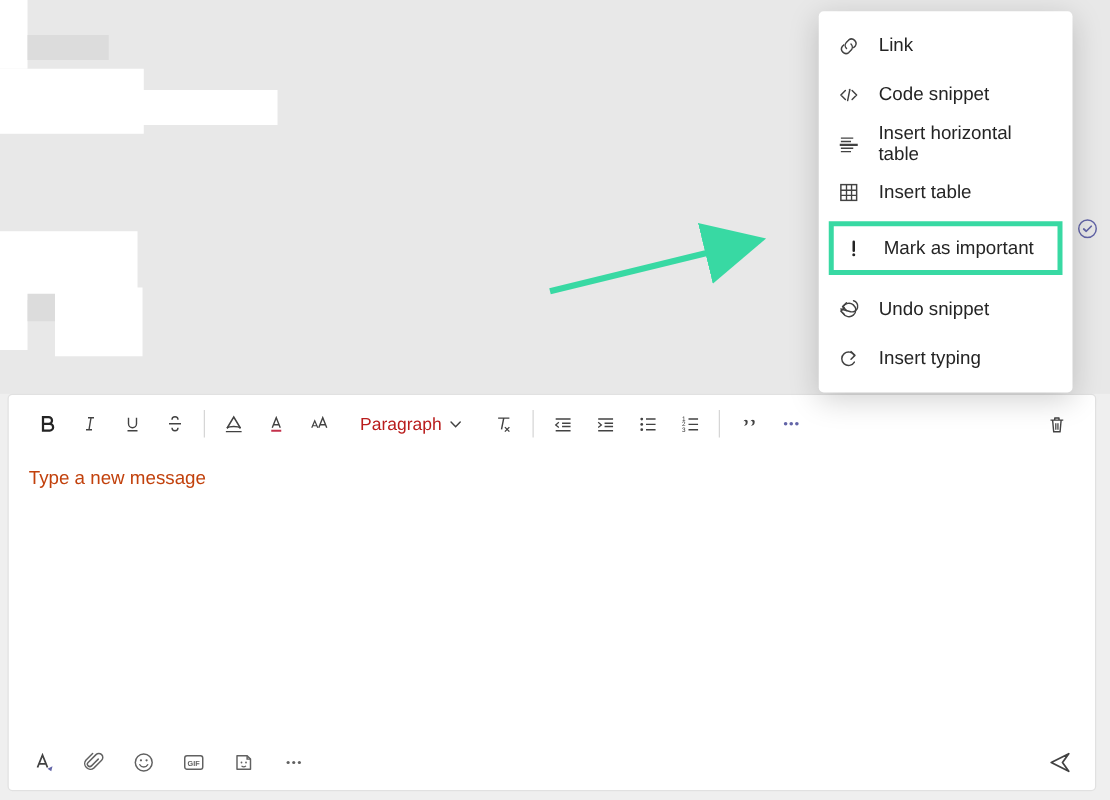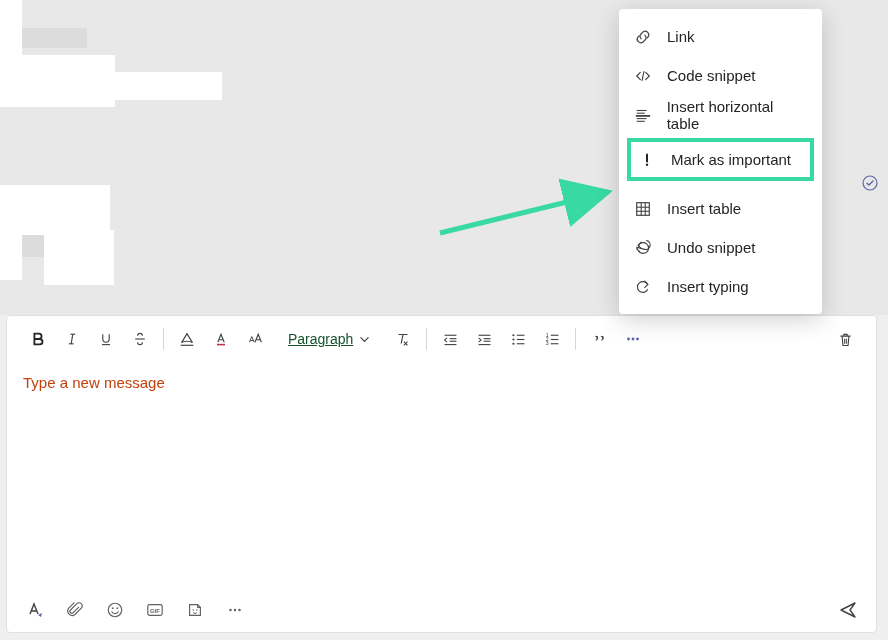--- a/index.html
+++ b/index.html
@@ -14,21 +14,21 @@
   }
   .canvas { position: relative; width: 888px; height: 640px; }
 
   
   .bg-block { position: absolute; background: #e8e8e8; }
   .bg-white { position: absolute; background: #fff; }
 
   
   .context-menu {
     position: absolute;
-    top: 9px; left: 619px;
+    top: 9px; left: 655px;
     width: 203px;
     background: #fff;
     border-radius: 4px;
     box-shadow: 0 6px 24px rgba(0,0,0,0.18);
     padding: 8px 0;
     z-index: 30;
   }
   .menu-item {
     display: flex;
     align-items: center;
@@ -93,25 +93,24 @@
     border-radius: 3px;
   }
   .tb-sep {
     width: 1px; height: 22px;
     background: #d6d6d6;
     margin: 0 6px;
   }
   .tb-para {
     display: flex; align-items: center;
     height: 32px; padding: 0 8px;
-    cursor: pointer; font-size: 14px; color: #14532d;
+    cursor: pointer; font-size: 14px; color: #b91c1c;
     gap: 6px;
     border-radius: 3px;
     margin: 0 8px;
-    text-decoration: underline;
   }
   .tb-more { color: #6264a7; }
   .tb-spacer { flex: 1; }
 
   .editor {
     flex: 1;
     padding: 12px 16px;
     color: #c2410c;
     font-size: 15px;
   }
@@ -182,41 +181,41 @@
           <line x1="3" y1="5" x2="14" y2="5" stroke="#424242" stroke-width="1.2"></line>
           <line x1="3" y1="8" x2="12" y2="8" stroke="#424242" stroke-width="1.2"></line>
           <line x1="2" y1="11" x2="18" y2="11" stroke="#424242" stroke-width="2"></line>
           <line x1="3" y1="14" x2="14" y2="14" stroke="#424242" stroke-width="1.2"></line>
           <line x1="3" y1="17" x2="12" y2="17" stroke="#424242" stroke-width="1.2"></line>
         </svg>
       </span>
       <span>Insert horizontal table</span>
     </div>
 
-    <div class="menu-item highlighted">
-      <span class="mi-icon">
-        <svg viewBox="0 0 20 20" width="16" height="16">
-          <path d="M10 3 L10 12" stroke="#242424" stroke-width="2.5" stroke-linecap="round"></path>
-          <circle cx="10" cy="16" r="1.5" fill="#242424"></circle>
-        </svg>
-      </span>
-      <span>Mark as important</span>
-    </div>
-
     <div class="menu-item">
       <span class="mi-icon">
         <svg viewBox="0 0 20 20" width="18" height="18">
           <rect x="3" y="3" width="14" height="14" fill="none" stroke="#424242" stroke-width="1.3"></rect>
           <line x1="3" y1="8" x2="17" y2="8" stroke="#424242" stroke-width="1.2"></line>
           <line x1="3" y1="12.5" x2="17" y2="12.5" stroke="#424242" stroke-width="1.2"></line>
           <line x1="8" y1="3" x2="8" y2="17" stroke="#424242" stroke-width="1.2"></line>
           <line x1="12.5" y1="3" x2="12.5" y2="17" stroke="#424242" stroke-width="1.2"></line>
         </svg>
       </span>
       <span>Insert table</span>
+    </div>
+
+    <div class="menu-item highlighted">
+      <span class="mi-icon">
+        <svg viewBox="0 0 20 20" width="16" height="16">
+          <path d="M10 3 L10 12" stroke="#242424" stroke-width="2.5" stroke-linecap="round"></path>
+          <circle cx="10" cy="16" r="1.5" fill="#242424"></circle>
+        </svg>
+      </span>
+      <span>Mark as important</span>
     </div>
 
     <div class="menu-item">
       <span class="mi-icon">
         <svg viewBox="0 0 20 20" width="18" height="18">
           <path d="M6 8 L3 11 L6 14" fill="none" stroke="#424242" stroke-width="1.3" stroke-linecap="round" stroke-linejoin="round"></path>
           <path d="M3 11 H12 a5 5 0 0 0 0-10" fill="none" stroke="#424242" stroke-width="1.3" stroke-linecap="round" transform="rotate(15 10 10)"></path>
           <path d="M4 10 A6 6 0 1 1 10 16" fill="none" stroke="#424242" stroke-width="1.3" stroke-linecap="round" style="display:none"></path>
           <path d="M7 5 L4 8 L7 11" fill="none" stroke="none"></path>
         </svg>

